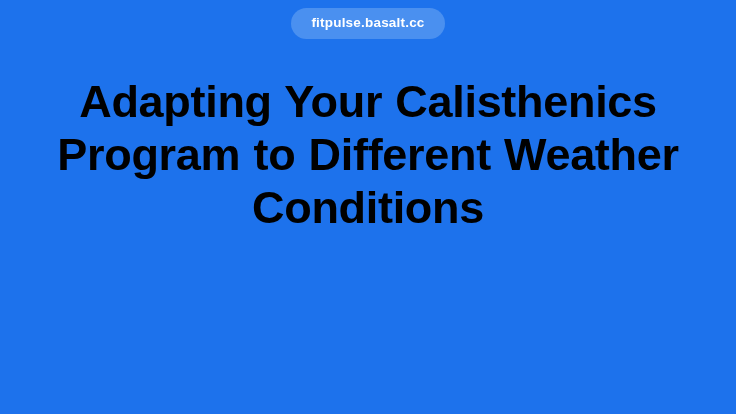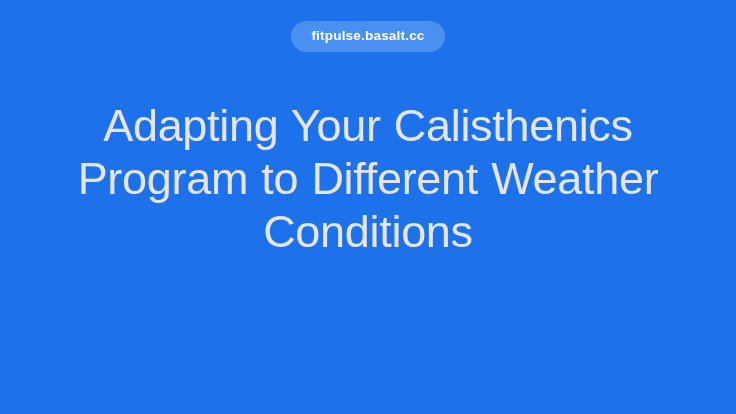--- a/index.html
+++ b/index.html
@@ -16,38 +16,38 @@
     position: relative;
     width: 736px;
     height: 414px;
     background: #1d72ec;
     box-sizing: border-box;
     display: flex;
     flex-direction: column;
     align-items: center;
   }
   .domain-pill {
-    margin-top: 21px;
+    margin-top: 8px;
     background: #4a90f0;
     color: #ffffff;
     border-radius: 16px;
     padding: 8px 20px 9px 20px;
     font-size: 13.5px;
     font-weight: 700;
     letter-spacing: 0.2px;
     line-height: 1;
     white-space: nowrap;
   }
   .title {
-    margin-top: 47px;
+    margin-top: 36px;
     width: 640px;
     text-align: center;
-    color: #e5e5e5;
+    color: #000000;
     font-size: 45px;
-    font-weight: 400;
+    font-weight: 700;
     line-height: 1.18;
     letter-spacing: -0.3px;
     word-spacing: 1px;
   }
 </style>
 </head>
 <body>
 
 <div class="card">
   <div class="domain-pill">fitpulse.basalt.cc</div>

